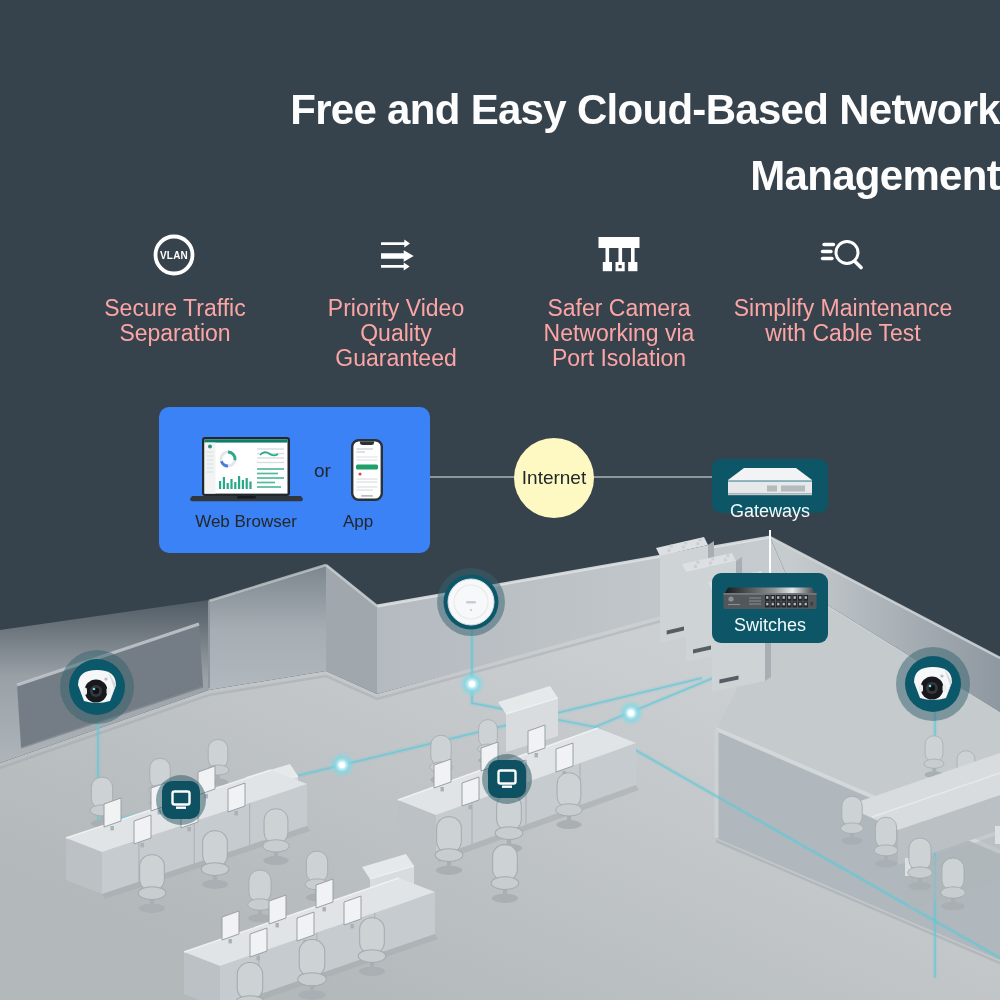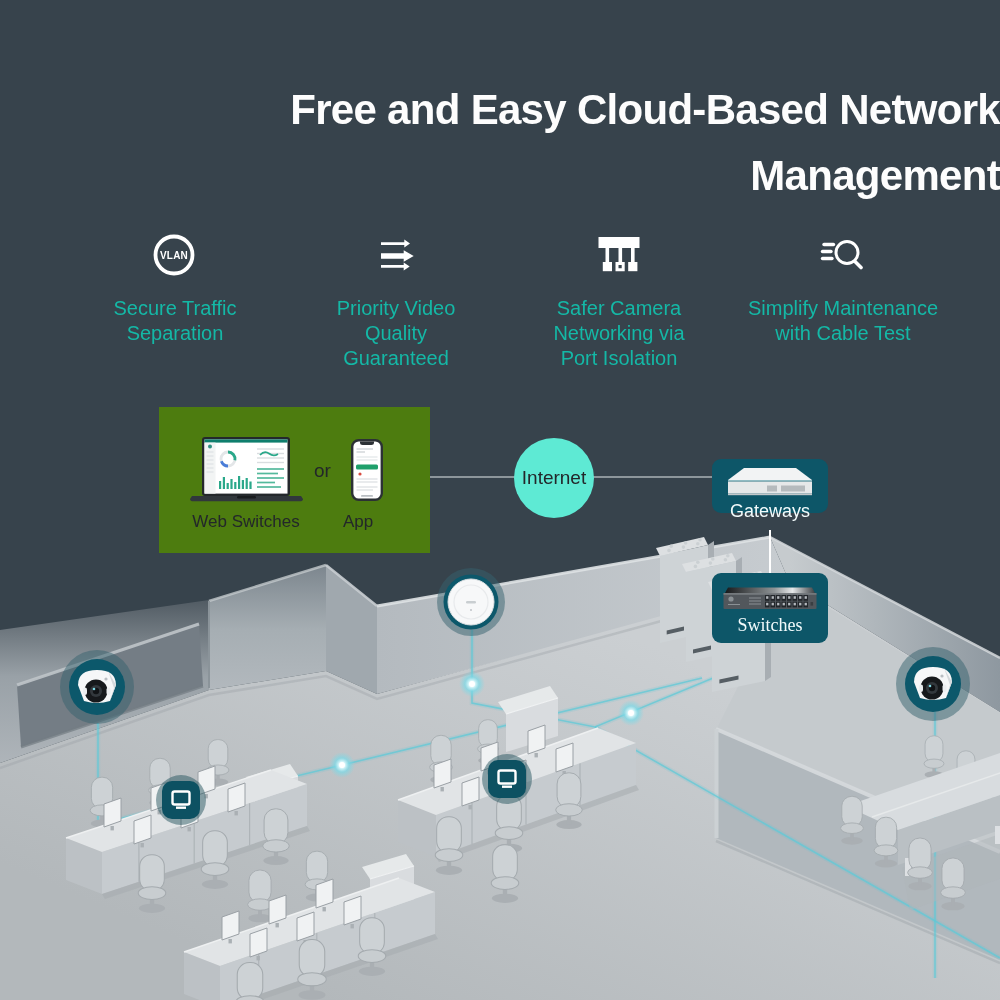--- a/index.html
+++ b/index.html
@@ -1,24 +1,24 @@
 <!DOCTYPE html>
 <html><head><meta charset="utf-8">
 <style>
 * { margin:0; padding:0; box-sizing:border-box; -webkit-font-smoothing:antialiased; }
 html,body { width:1000px; height:1000px; overflow:hidden; }
 body { background:#37434c; font-family:"Liberation Sans", sans-serif; position:relative; }
 .abs { position:absolute; }
 .title { left:0; top:77px; width:1000px; text-align:right; color:#fdfdfd; font-weight:bold;
   font-size:42px; line-height:66px; letter-spacing:-0.7px; }
-.feat { width:260px; text-align:center; color:#14b8a6; font-size:20px; line-height:25px; }
-.card { left:159px; top:407px; width:271px; height:146px; background:#4d7c0f; }
+.feat { width:260px; text-align:center; color:#fca5a5; font-size:23px; line-height:25px; }
+.card { left:159px; top:407px; width:271px; height:146px; background:#3b82f6;border-radius:10px; }
 .cardLabel { position:absolute; top:105px; font-size:17px; color:#23272a; text-align:center; }
 .orTxt { position:absolute; left:155px; top:53px; font-size:19px; color:#23272a; }
-.inet { left:514px; top:438px; width:80px; height:80px; border-radius:50%; background:#5eead4;
+.inet { left:514px; top:438px; width:80px; height:80px; border-radius:50%; background:#fef9c3;
   display:flex; align-items:center; justify-content:center; font-size:19px; color:#23272a; }
 .tealBox { width:116px; border-radius:9px; background:#0d5668; }
 .tealLbl { position:absolute; left:0; width:116px; text-align:center; font-size:18px; line-height:21px; color:#f2fbfc; }
 .hline { height:2.4px; background:#8d969b; }
 .vline { width:2.2px; background:#ffffff; }
 </style></head>
 <body>
 <svg class="abs" style="left:0;top:0" width="1000" height="1000">
 <defs>
 <linearGradient id="floorG" x1="500" y1="580" x2="320" y2="1000" gradientUnits="userSpaceOnUse">
@@ -351,38 +351,38 @@
 <rect x="5" y="25.5" width="22" height="5" rx="1.5" fill="#1fa06b"></rect>
 <circle cx="9" cy="35" r="1.6" fill="#d84b40"></circle>
 <g stroke="#d7dbde" stroke-width="1.1">
 <line x1="5.5" y1="40" x2="26.5" y2="40"></line>
           <line x1="5.5" y1="43" x2="26.5" y2="43"></line>
 <line x1="5.5" y1="48" x2="26.5" y2="48"></line>
           <line x1="5.5" y1="51" x2="22" y2="51"></line>
 </g>
 <rect x="10" y="56" width="12" height="1.8" rx="0.9" fill="#b9bec2"></rect>
 </svg></div>
-  <div class="cardLabel" style="left:12px; width:150px;">Web Switches</div>
+  <div class="cardLabel" style="left:12px; width:150px;">Web Browser</div>
   <div class="cardLabel" style="left:164px; width:70px;">App</div>
 </div>
 
 <div class="abs inet">Internet</div>
 
 <div class="abs tealBox" style="left:712px; top:459px; height:54px;">
   <div class="abs" style="left:13px; top:8px;"><svg width="90" height="30" viewBox="0 0 90 30">
 <polygon points="3,13 19,1 71,1 87,13" fill="#f2f3f4"></polygon>
 <polygon points="3,13 87,13 87,14.6 3,14.6" fill="#8fbac2"></polygon>
 <rect x="3" y="14.6" width="84" height="12" fill="#e6e8e9"></rect>
 <rect x="3" y="26.6" width="84" height="1.6" fill="#c3c8ca"></rect>
 <rect x="42" y="18.5" width="10" height="6" fill="#b5babd"></rect>
 <rect x="56" y="18.5" width="24" height="6" fill="#b5babd"></rect>
 </svg></div>
   <div class="tealLbl" style="top:42px;">Gateways</div>
 </div>
-<div class="abs tealBox" style="left:712px; top:573px; height:70px;font-family:Liberation Serif, serif;">
+<div class="abs tealBox" style="left:712px; top:573px; height:70px;">
   <div class="abs" style="left:11px; top:13px;"><svg width="94" height="24" viewBox="0 0 94 24">
 <defs>
           <linearGradient id="swtop" x1="0" y1="0" x2="1" y2="0">
 <stop offset="0" stop-color="#17191b"></stop>
             <stop offset="0.55" stop-color="#8f9496"></stop>
 <stop offset="0.75" stop-color="#e6e8e9"></stop>
             <stop offset="1" stop-color="#3c4043"></stop>
           </linearGradient>
         </defs>
 <polygon points="2,7 92,7 89,1.5 5,1.5" fill="url(#swtop)"></polygon>

